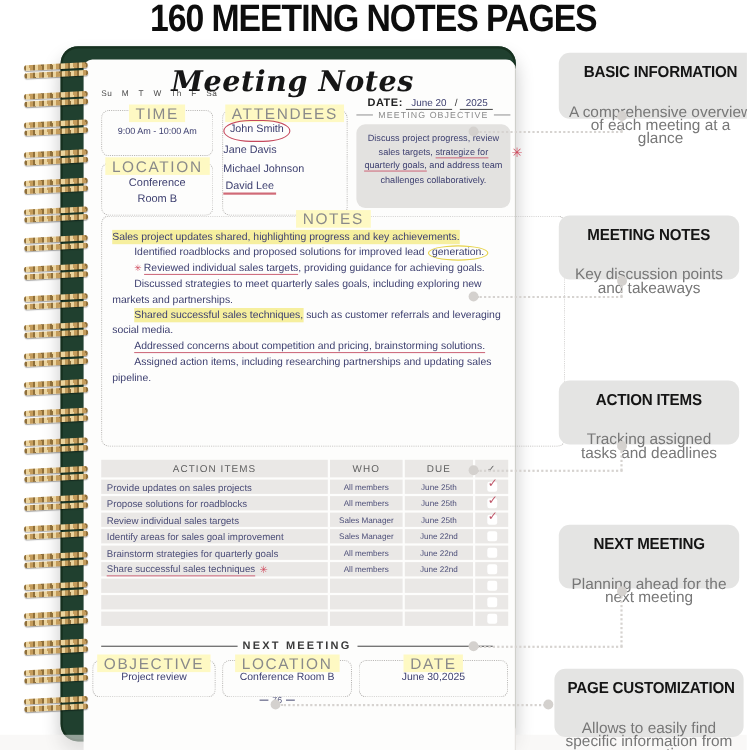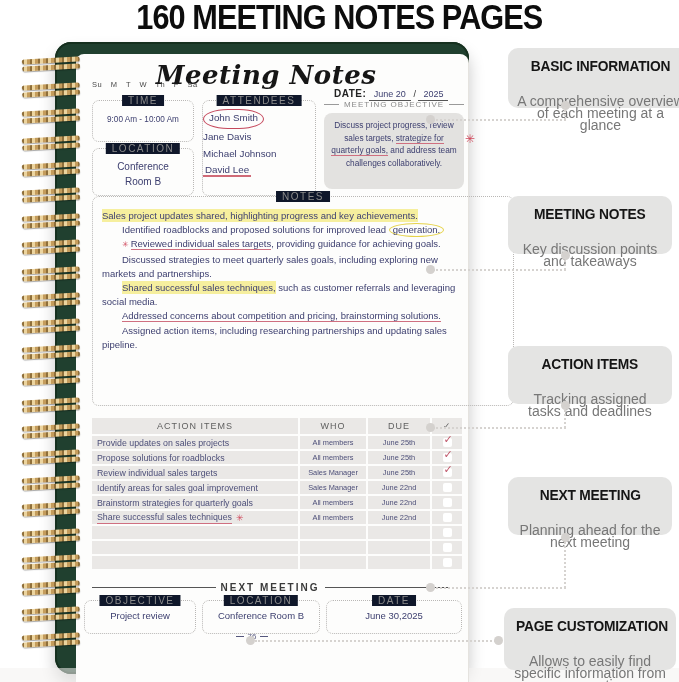--- a/index.html
+++ b/index.html
@@ -41,21 +41,21 @@
     font-size:26px;color:#161616;letter-spacing:.5px;
   }
   .date-line{position:absolute;top:34px;left:258px;font-size:9px;white-space:nowrap;}
   .date-line .lbl{font-weight:700;color:#222;font-size:10px;letter-spacing:.5px;}
   .date-line .hw{color:#3e4070;border-bottom:1px solid #555;padding:0 5px 1px;}
   .date-line .sep{color:#333;}
   
   .dbox{position:absolute;border:1.5px dotted #b9b7b5;border-radius:7px;}
   .dbox-label{
     position:absolute;top:-6px;left:50%;transform:translateX(-50%);
-    background:#0f172a;padding:0 6px;font-size:10px;color:#8a8a8a;
+    background:#fef9c3;padding:0 6px;font-size:14px;color:#8a8a8a;
     letter-spacing:1.5px;white-space:nowrap;
   }
   .box-time{left:16px;top:46px;width:100px;height:40px;}
   .box-location{left:16px;top:94px;width:100px;height:46px;}
   .box-attendees{left:126px;top:46px;width:112px;height:94px;}
   .time-value{position:absolute;top:14px;left:0;width:100%;text-align:center;font-size:8.2px;}
   .loc-value{position:absolute;top:10px;left:15px;width:70px;text-align:center;font-size:10px;line-height:15px;}
   .att-list{position:absolute;top:8px;left:0;width:100%;text-align:left;font-size:9.8px;line-height:16.8px;}
   .att-circle{display:inline-block;border:1.6px solid #c5485c;border-radius:50% / 62%;padding:0 5px 1px;}
   .att-underline{border-bottom:2px solid #d06a77;padding:0 2px;}

